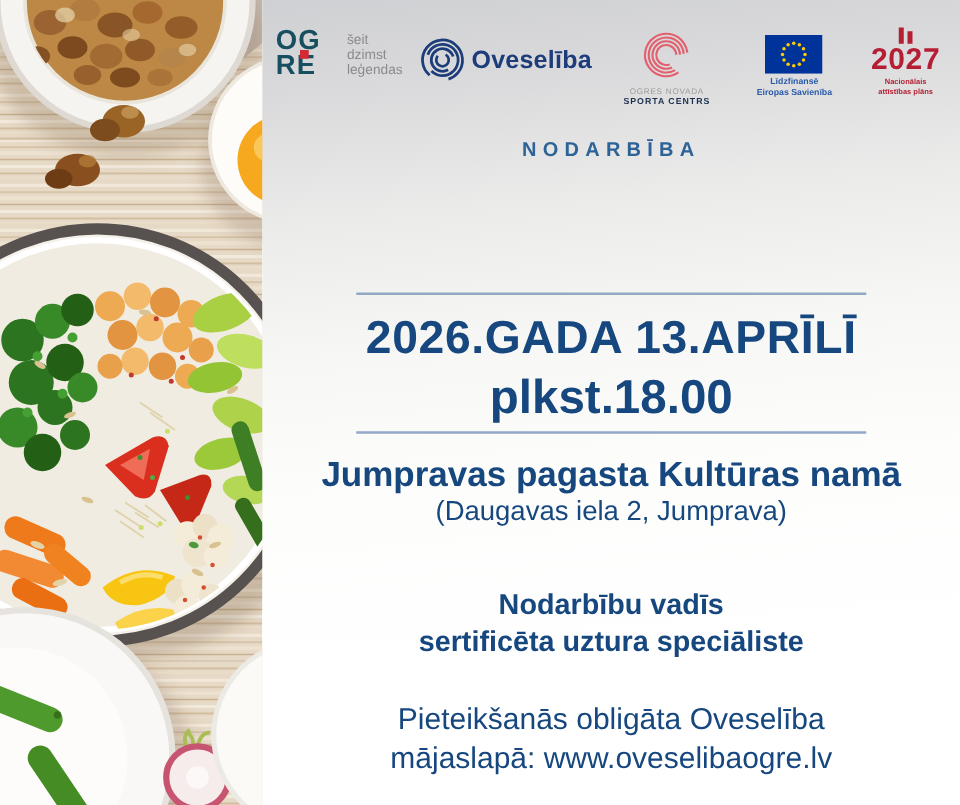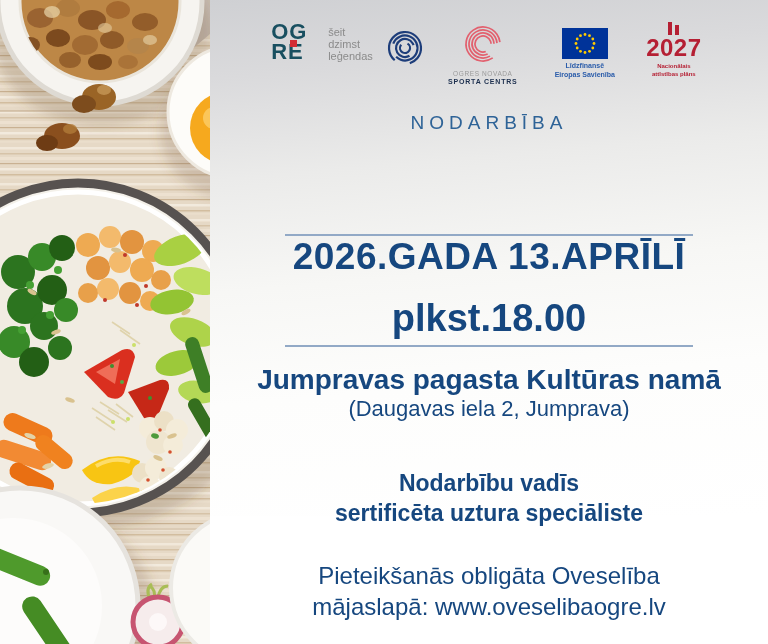--- a/index.html
+++ b/index.html
@@ -34,26 +34,26 @@
   .eu-txt{font-size:7px;font-weight:700;color:#2a5caa;line-height:1.25;text-align:center;margin-top:3px}
   .logo-nap{margin-top:8px;width:66px}
   .nap-bars{display:flex;gap:3px;height:13px;align-items:flex-end}
   .nap-bar{width:4px;background:var(--red)}
   .nap-bar.tall{height:13px}.nap-bar.short{height:10px}
   .nap-year{font-size:24px;font-weight:800;color:var(--red);line-height:1;margin-top:1px;letter-spacing:.5px}
   .nap-txt{font-size:6px;font-weight:700;color:var(--red);line-height:1.25;text-align:center;margin-top:3px}
 
   
   .tblock{position:absolute;left:0;width:100%;text-align:center;color:var(--accent)}
-  .kicker{top:112px;font-size:19px;letter-spacing:5px;font-weight:400;color:var(--kicker)}
+  .kicker{top:112px;font-size:16px;letter-spacing:5px;font-weight:700;color:var(--kicker)}
   .title{top:153px;font-size:29px;font-weight:700;line-height:34px;letter-spacing:.5px}
   .rule{position:absolute;left:75px;width:408px;height:2px;background:var(--divider)}
   .rule1{top:234px}
   .rule2{top:345px}
-  .date{top:236px;font-size:37px;font-weight:700;letter-spacing:.5px}
+  .date{top:249px;font-size:37px;font-weight:700;letter-spacing:.5px}
   .time{top:297px;font-size:38px;font-weight:700}
   .venue{top:364px;font-size:28px;font-weight:700}
   .address{top:396px;font-size:22px;font-weight:400}
   .lead{top:468px;font-size:23px;font-weight:700;line-height:30px}
   .signup{top:560px;font-size:24px;font-weight:400;line-height:31px}
 </style>
 </head>
 <body>
 
 <div class="poster">
@@ -292,20 +292,21 @@
         </div>
       </div>
 
       <div class="logo logo-ov">
         <svg width="36" height="36" viewBox="0 0 36 36">
           <circle cx="18" cy="18" r="16" fill="none" stroke="#1d3d7a" stroke-width="2.2" stroke-dasharray="84 17" transform="rotate(130 18 18)"></circle>
           <circle cx="18" cy="18" r="12.5" fill="none" stroke="#1d3d7a" stroke-width="2.2" stroke-dasharray="64 15" transform="rotate(200 18 18)"></circle>
           <circle cx="18" cy="18" r="9" fill="none" stroke="#1d3d7a" stroke-width="2.2" stroke-dasharray="44 13" transform="rotate(60 18 18)"></circle>
           <circle cx="18" cy="18" r="5" fill="none" stroke="#1d3d7a" stroke-width="2.2" stroke-dasharray="24 8" transform="rotate(300 18 18)"></circle>
         </svg>
+        <span class="ov-word">Oveselība</span>
       </div>
 
       <div class="logo logo-sc">
         <svg width="42" height="46" viewBox="0 0 42 46">
           <circle cx="21" cy="22" r="17" fill="none" stroke="#e2606e" stroke-width="1.7" stroke-dasharray="88 19" transform="rotate(55 21 22)"></circle>
           <circle cx="21" cy="22" r="14" fill="none" stroke="#e2606e" stroke-width="1.7" stroke-dasharray="72 16" transform="rotate(60 21 22)"></circle>
           <circle cx="21" cy="22" r="11" fill="none" stroke="#e2606e" stroke-width="1.7" stroke-dasharray="56 13" transform="rotate(65 21 22)"></circle>
           <circle cx="21" cy="22" r="8" fill="none" stroke="#e2606e" stroke-width="1.7" stroke-dasharray="40 10" transform="rotate(70 21 22)"></circle>
         </svg>
         <div class="sc-l1">OGRES NOVADA</div>

